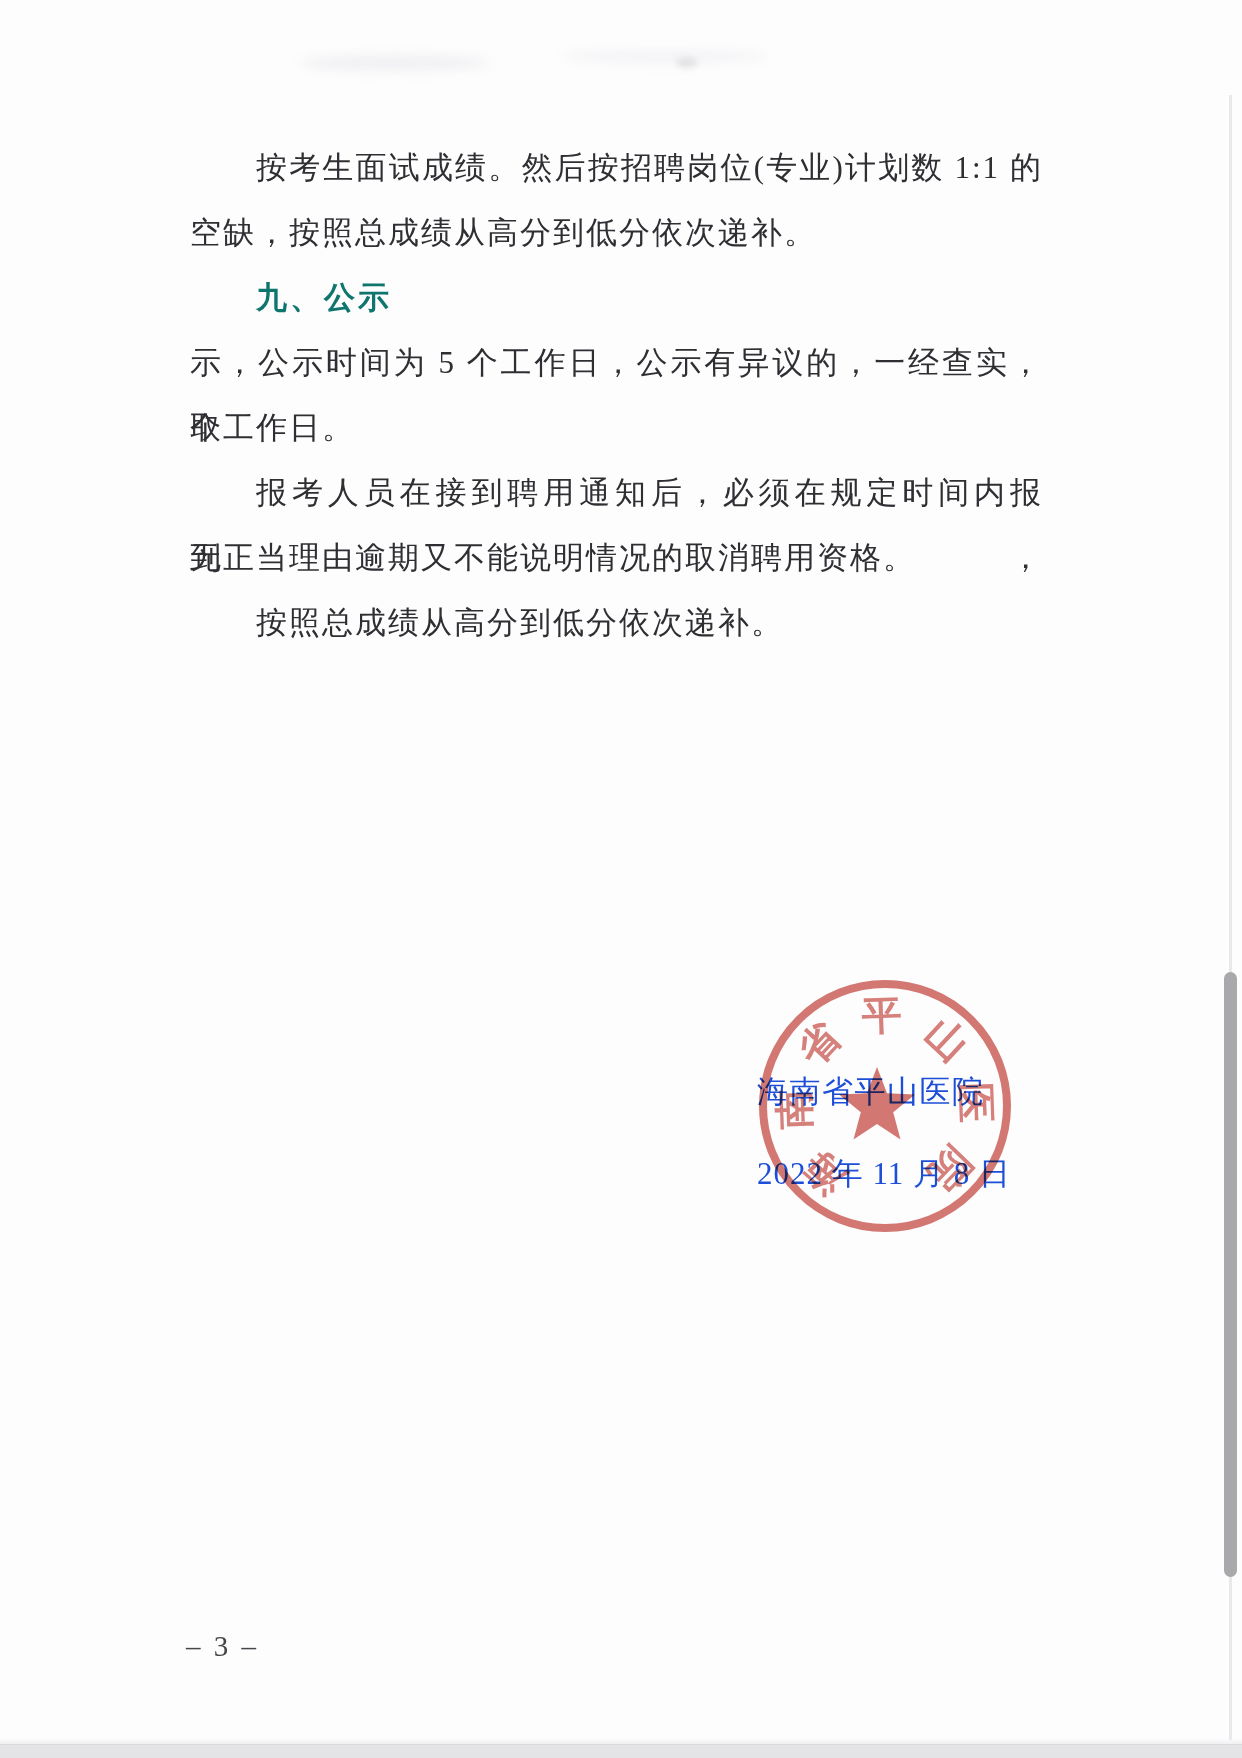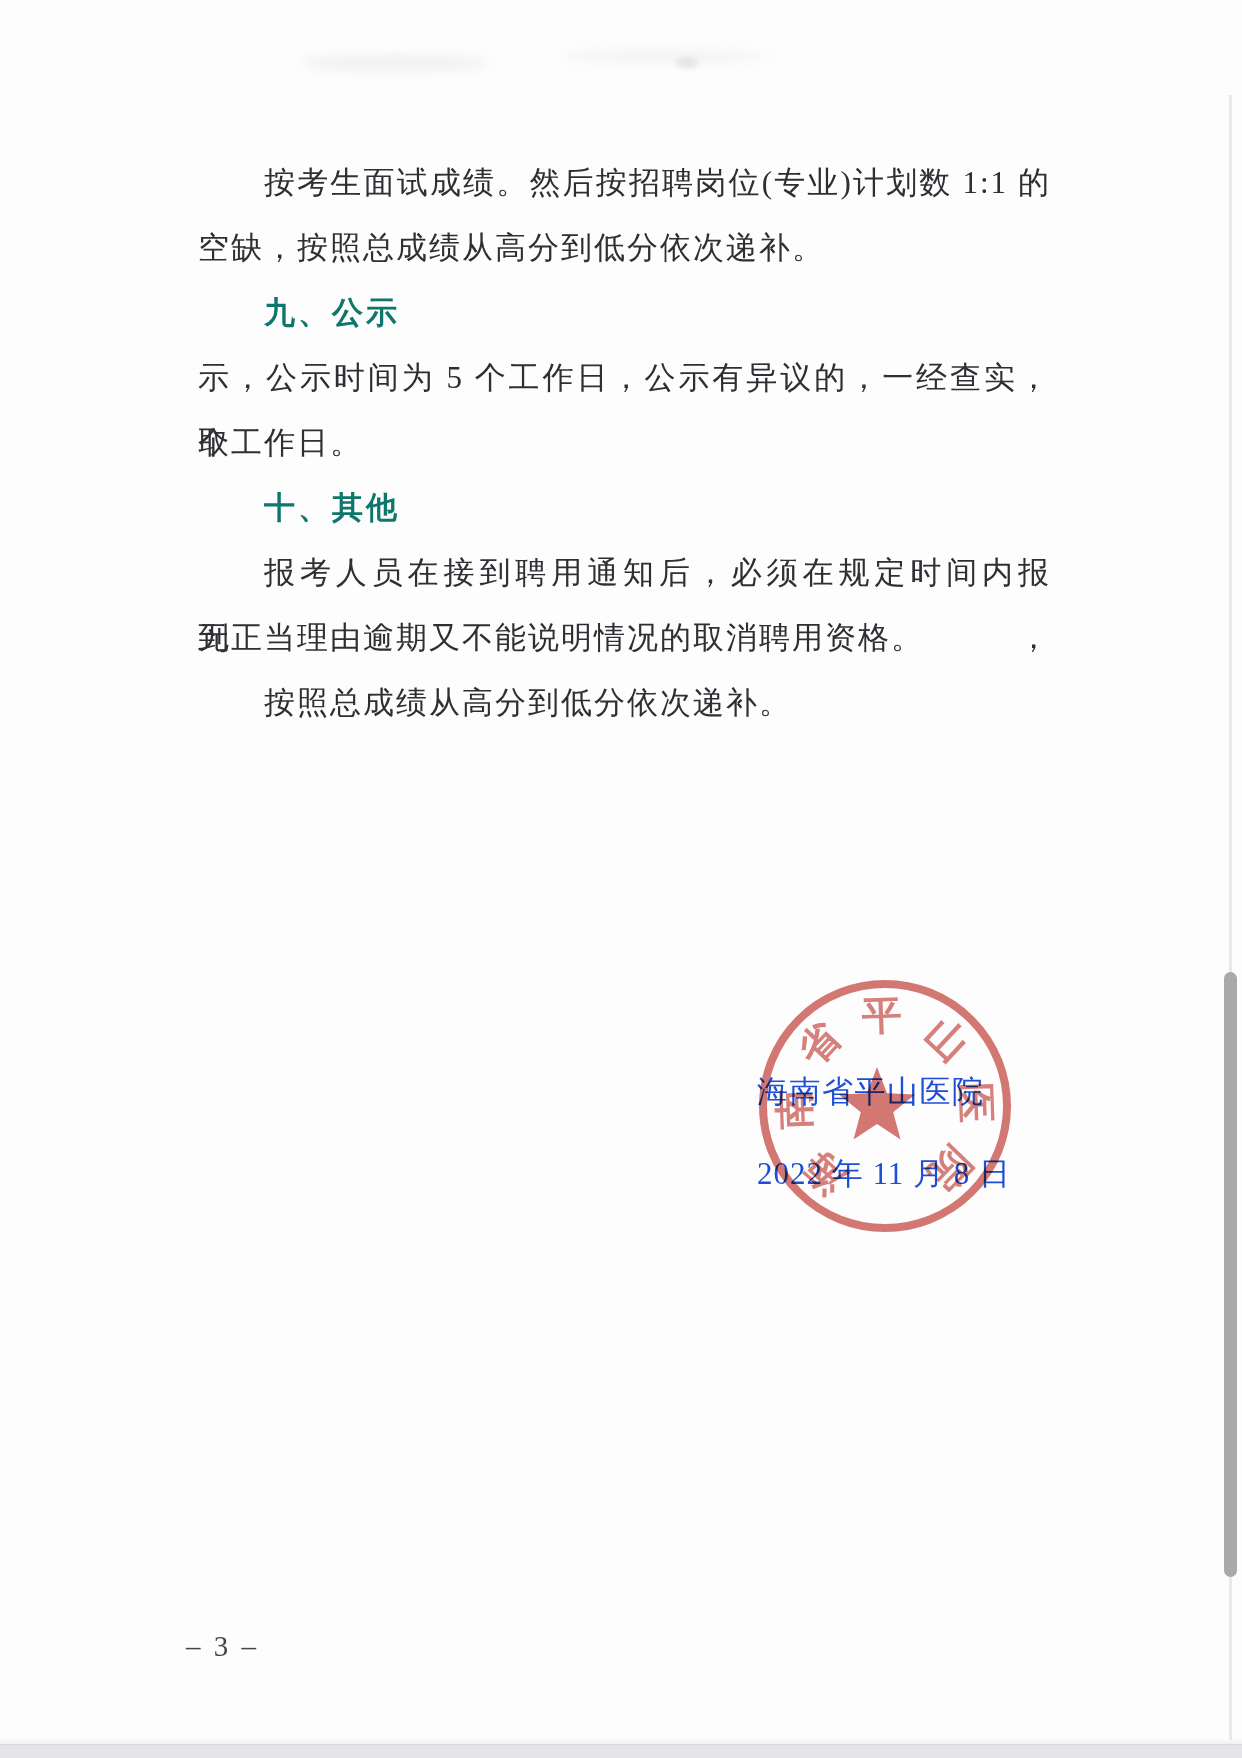--- a/index.html
+++ b/index.html
@@ -9,21 +9,21 @@
     font-family:"Liberation Serif","DejaVu Serif",serif;
     color:#2f2f33;
   }
   
   .smudge { position:absolute; border-radius:50%; filter:blur(6px); }
   .smudge.s1 { left:300px; top:55px; width:190px; height:16px; background:rgba(130,130,138,.10); }
   .smudge.s2 { left:560px; top:50px; width:210px; height:13px; background:rgba(130,130,138,.08); }
   .smudge.s3 { left:676px; top:58px; width:22px; height:10px; background:rgba(110,110,120,.16); filter:blur(3px); }
 
   
-  .textcol { position:absolute; left:190px; top:150px; width:853px;margin-left:8px; }
+  .textcol { position:absolute; left:190px; top:135px; width:853px; }
   .ln {
     height:65px; line-height:65px; font-size:31px; letter-spacing:2px;
     white-space:nowrap;
   }
   .ln.just { white-space:normal; text-align:justify; text-align-last:justify; }
   .ln.indent { text-indent:66px; }
   .ln.head {
     font-family:"Liberation Sans","DejaVu Sans",sans-serif;
     font-weight:bold; letter-spacing:3px; color:#0f766e;
   }
@@ -69,21 +69,20 @@
   <div class="smudge s1"></div>
   <div class="smudge s2"></div>
   <div class="smudge s3"></div>
 
   <div class="textcol">
     <div class="ln just indent">按考生面试成绩。然后按招聘岗位(专业)计划数 1:1 的</div>
     <div class="ln">空缺，按照总成绩从高分到低分依次递补。</div>
     <div class="ln head indent">九、公示</div>
     <div class="ln just">示，公示时间为 5 个工作日，公示有异议的，一经查实，取</div>
     <div class="ln">个工作日。</div>
-    <div class="ln head indent">十、其他</div>
     <div class="ln just indent">报考人员在接到聘用通知后，必须在规定时间内报到，</div>
     <div class="ln">无正当理由逾期又不能说明情况的取消聘用资格。</div>
     <div class="ln indent">按照总成绩从高分到低分依次递补。</div>
   </div>
 
   <div class="sig">海南省平山医院</div>
   <div class="datln">2022 年 11 月 8 日</div>
 
   <svg class="sealsvg" viewBox="0 0 290 290" xmlns="http://www.w3.org/2000/svg">
     <circle id="seal-ring" cx="145" cy="145" r="122" fill="none" stroke-width="8" opacity="0.85" stroke="#c9544c"></circle>

